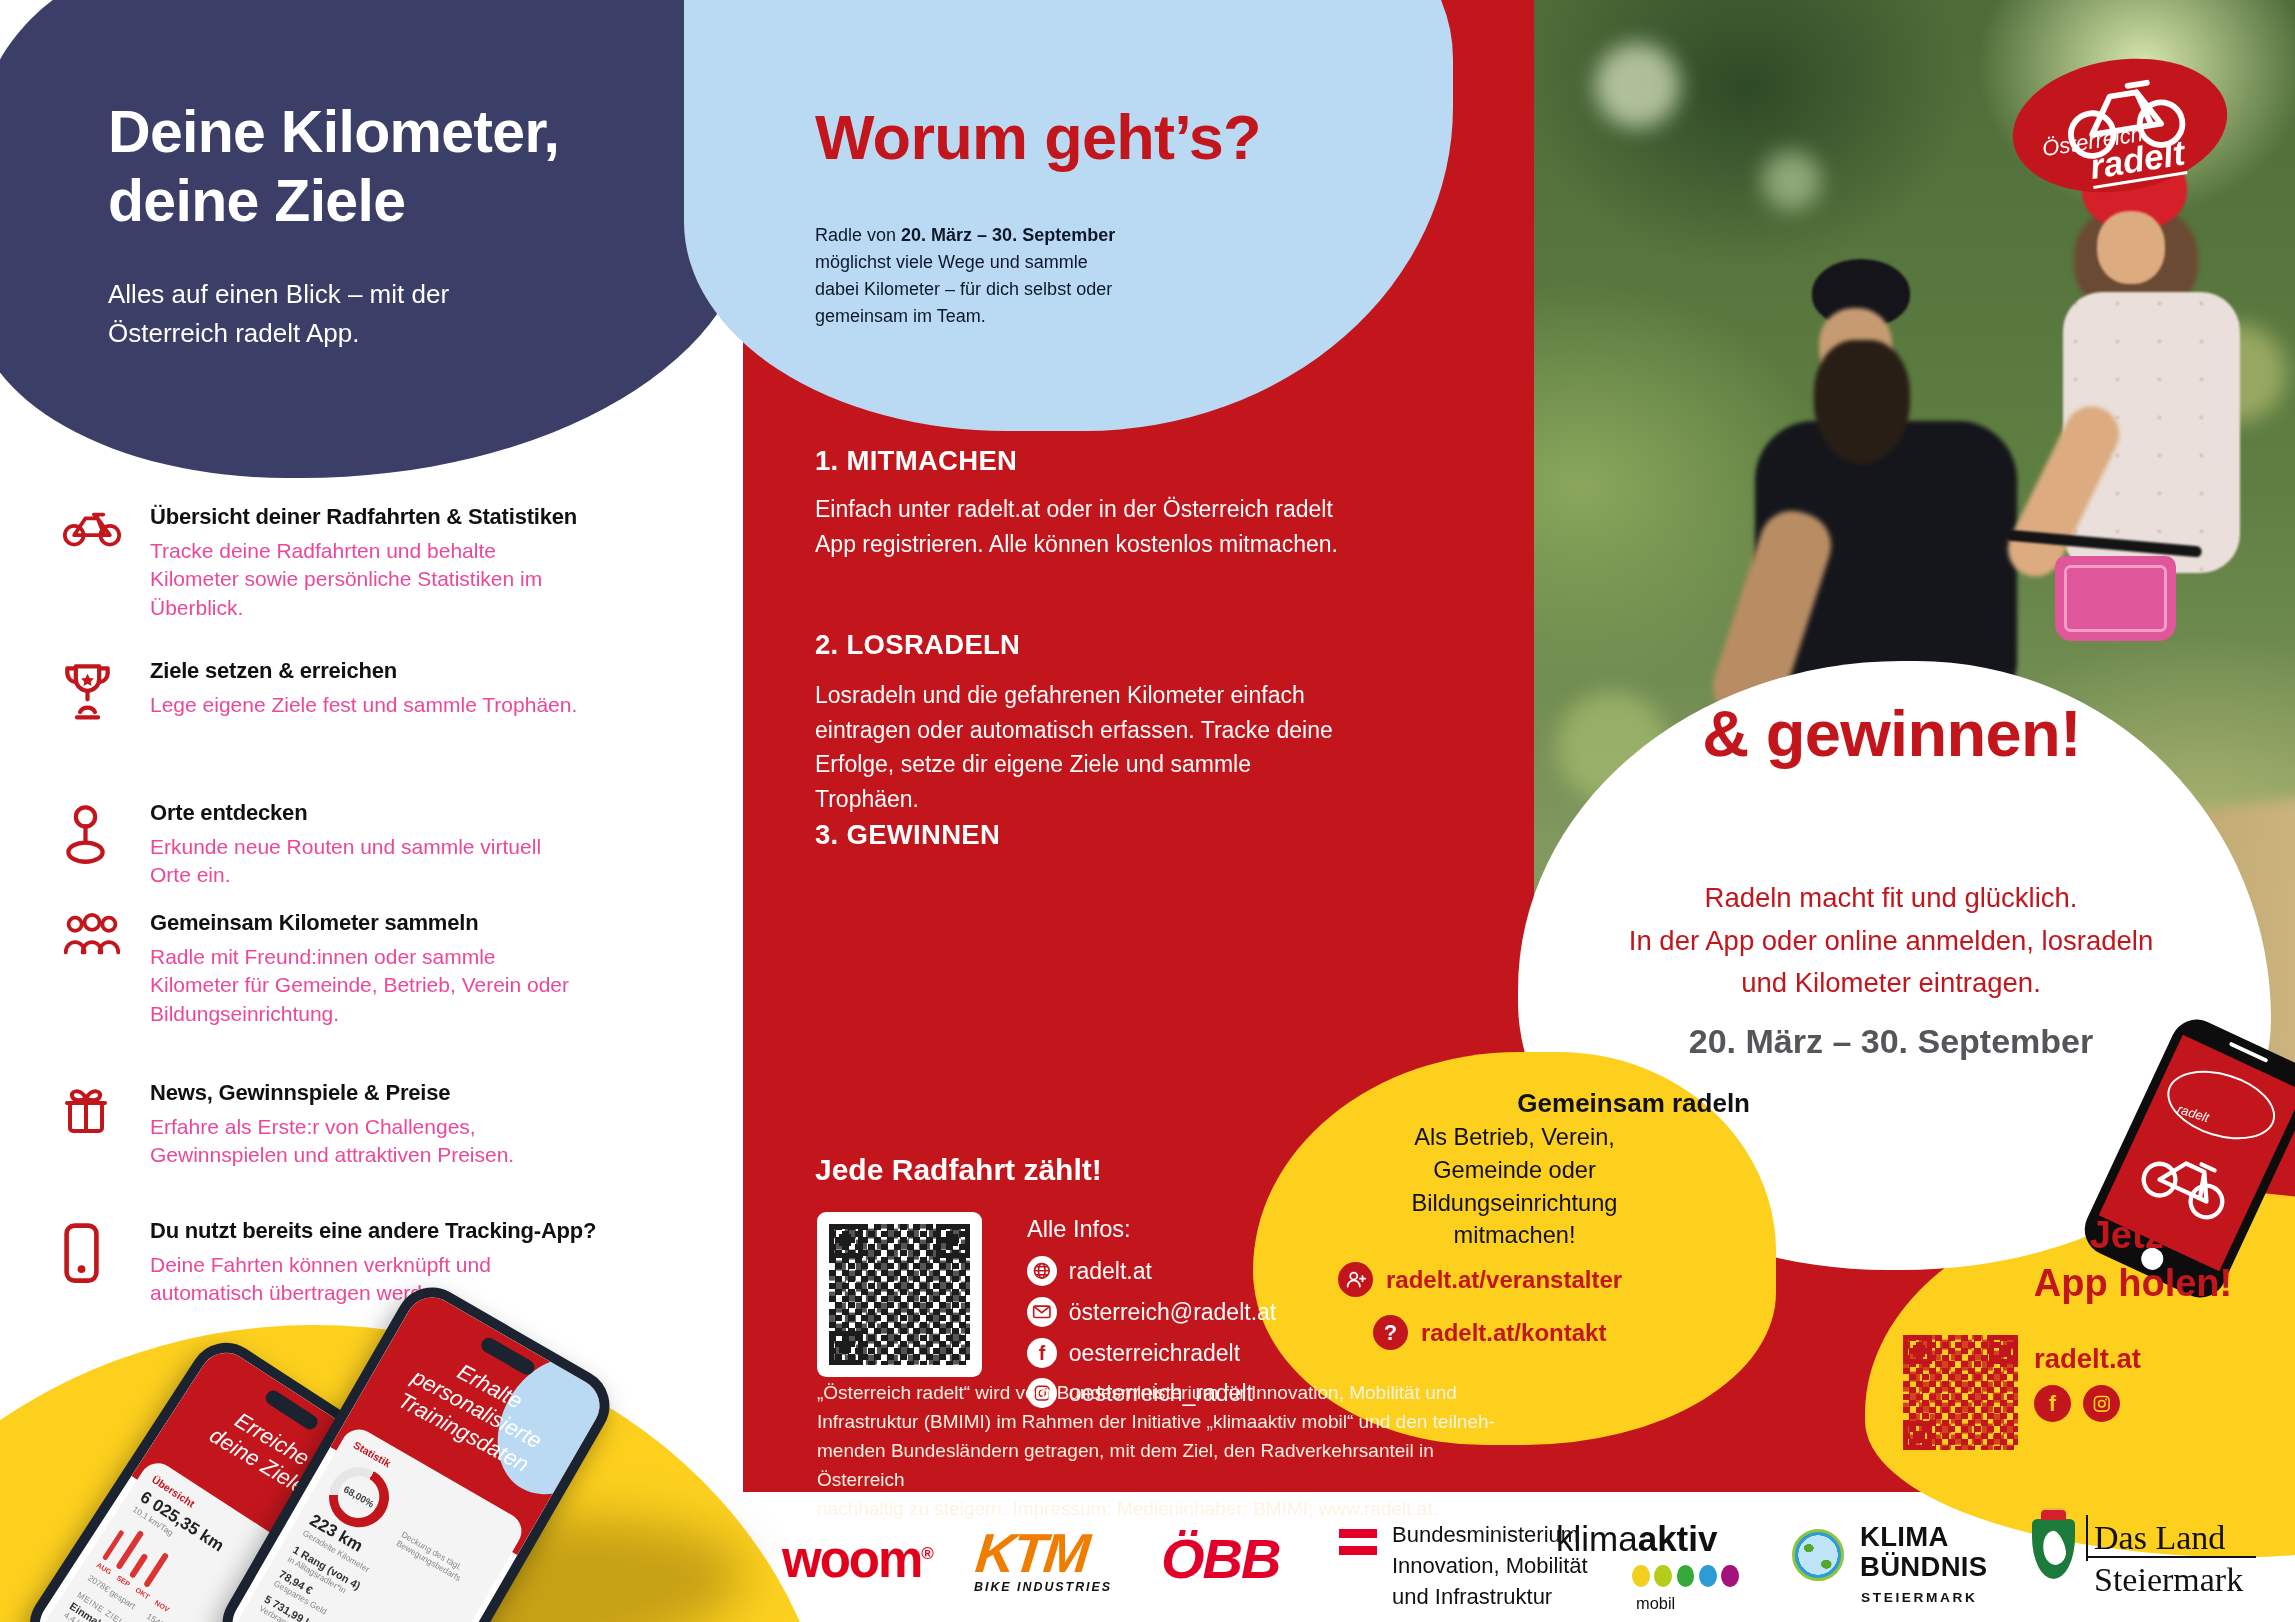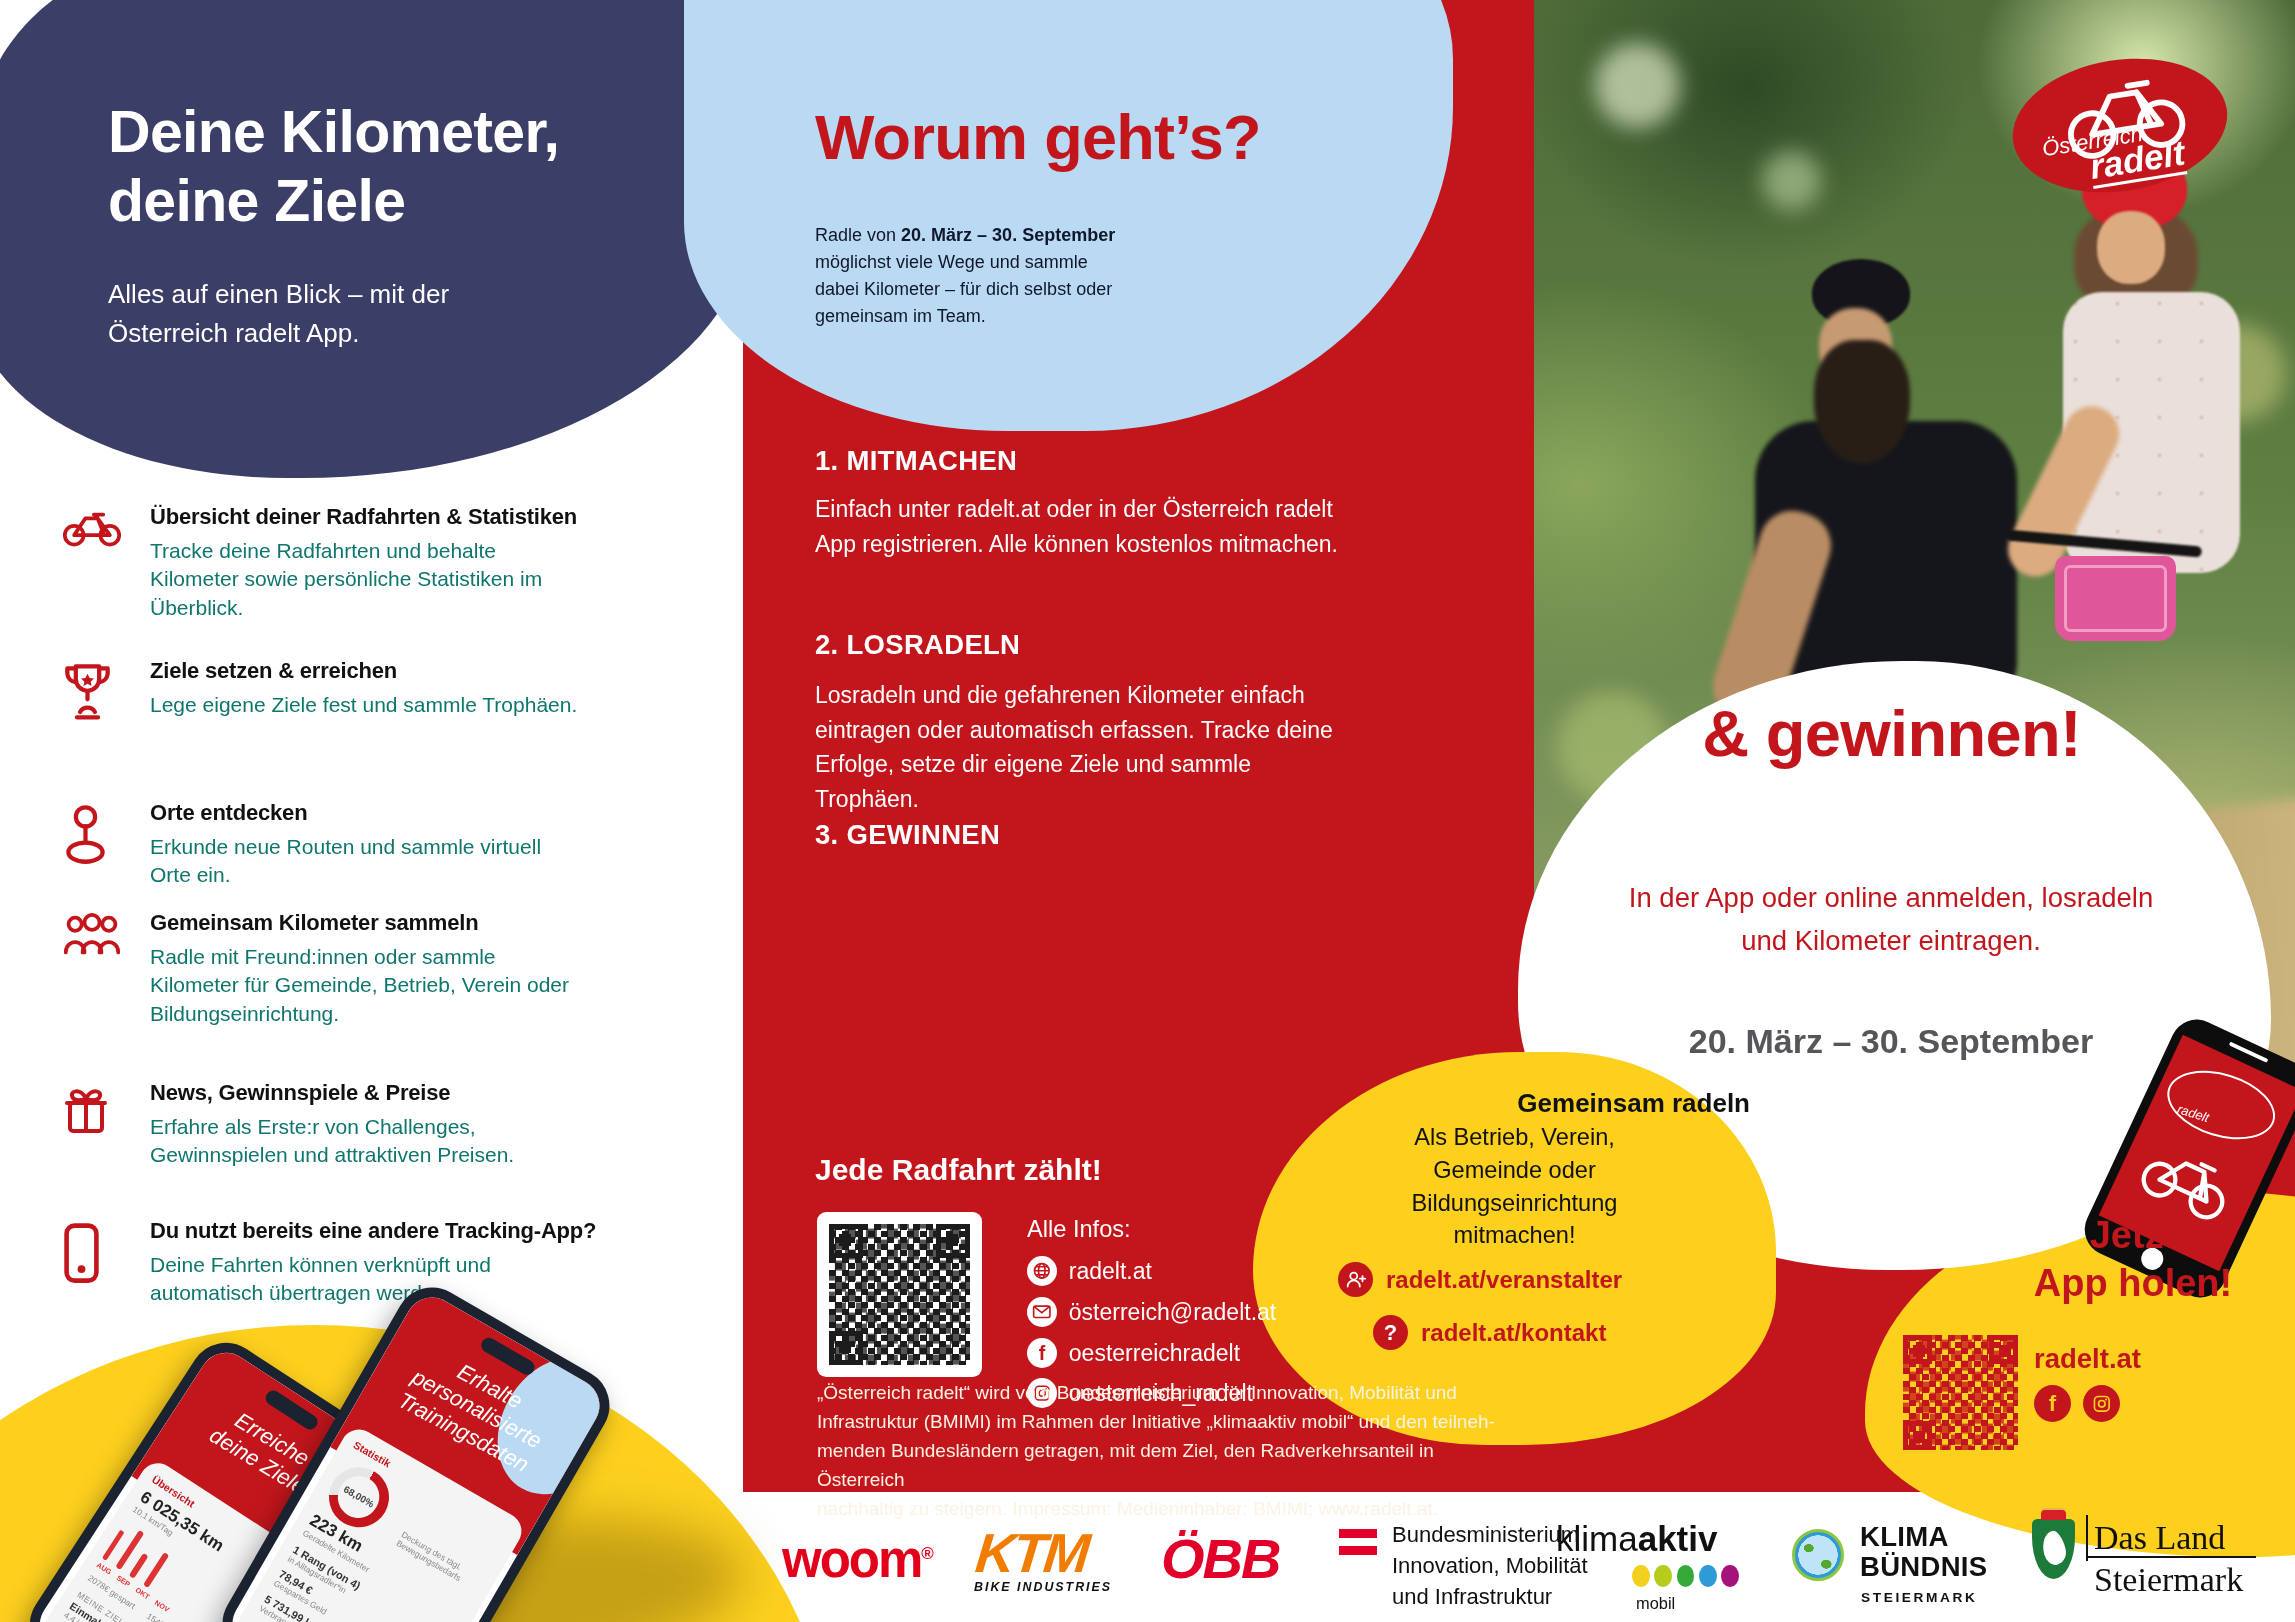--- a/index.html
+++ b/index.html
@@ -29,21 +29,21 @@
       background:rgba(70,50,0,.30);filter:blur(25px);transform:rotate(-7deg);z-index:5}
 
   
   .l-title{left:108px;top:98px;color:#fff;font-size:59px;font-weight:700;line-height:1.17;
       letter-spacing:-0.7px;z-index:6}
   .l-sub{left:108px;top:275px;color:#fff;font-size:26px;line-height:1.5;z-index:6}
   .feature{z-index:6}
   .feature .f-icon{position:absolute;left:0;top:2.6px;width:60px;height:60px;color:#c3161c}
   .feature .f-text{position:absolute;left:88px;top:0;width:589px}
   .f-title{font-size:22px;font-weight:700;color:#111;margin-bottom:6.5px;letter-spacing:-0.2px}
-  .f-body{font-size:21px;line-height:1.38;color:#0f766e;width:432px}
+  .f-body{font-size:21px;line-height:1.38;color:#ec4899;width:432px}
 
   
   .phone{border:10.5px solid #1b2330;border-radius:37px;background:#fff;overflow:hidden;z-index:6;
       box-shadow:0 11.8px 26px rgba(0,0,0,.35)}
   .phone1{left:98px;top:1358px;width:216px;height:366px;transform:rotate(33deg)}
   .phone2{left:298px;top:1305px;width:236px;height:419px;transform:rotate(30deg)}
   .p-banner{position:absolute;left:0;top:0;right:0;height:46%;background:#c3161c;color:#fff;
       font-size:22px;line-height:1.2;text-align:center;padding-top:39px;font-style:italic}
   .p-banner .bl{transform:rotate(-2deg)}
   .p-notch{position:absolute;left:50%;top:9.2px;width:59px;height:14.4px;margin-left:-29.4px;
@@ -501,20 +501,21 @@
       </svg>
     </span>
     <span class="t1">Österreich</span>
     <span class="t2">radelt</span>
   </div>
 
   <div class="abs cta-t">
     <div>&amp; gewinnen!</div>
   </div>
   <div class="abs cta-b">
+    <div>Radeln macht fit und glücklich.</div>
     <div>In der App oder online anmelden, losradeln</div>
     <div>und Kilometer eintragen.</div>
   </div>
   <div class="abs cta-d">20. März – 30. September</div>
 
   <div class="abs phone-ill">
     <div class="scr">
       <div class="mini-logo">
           <span>radelt</span>
         </div>

